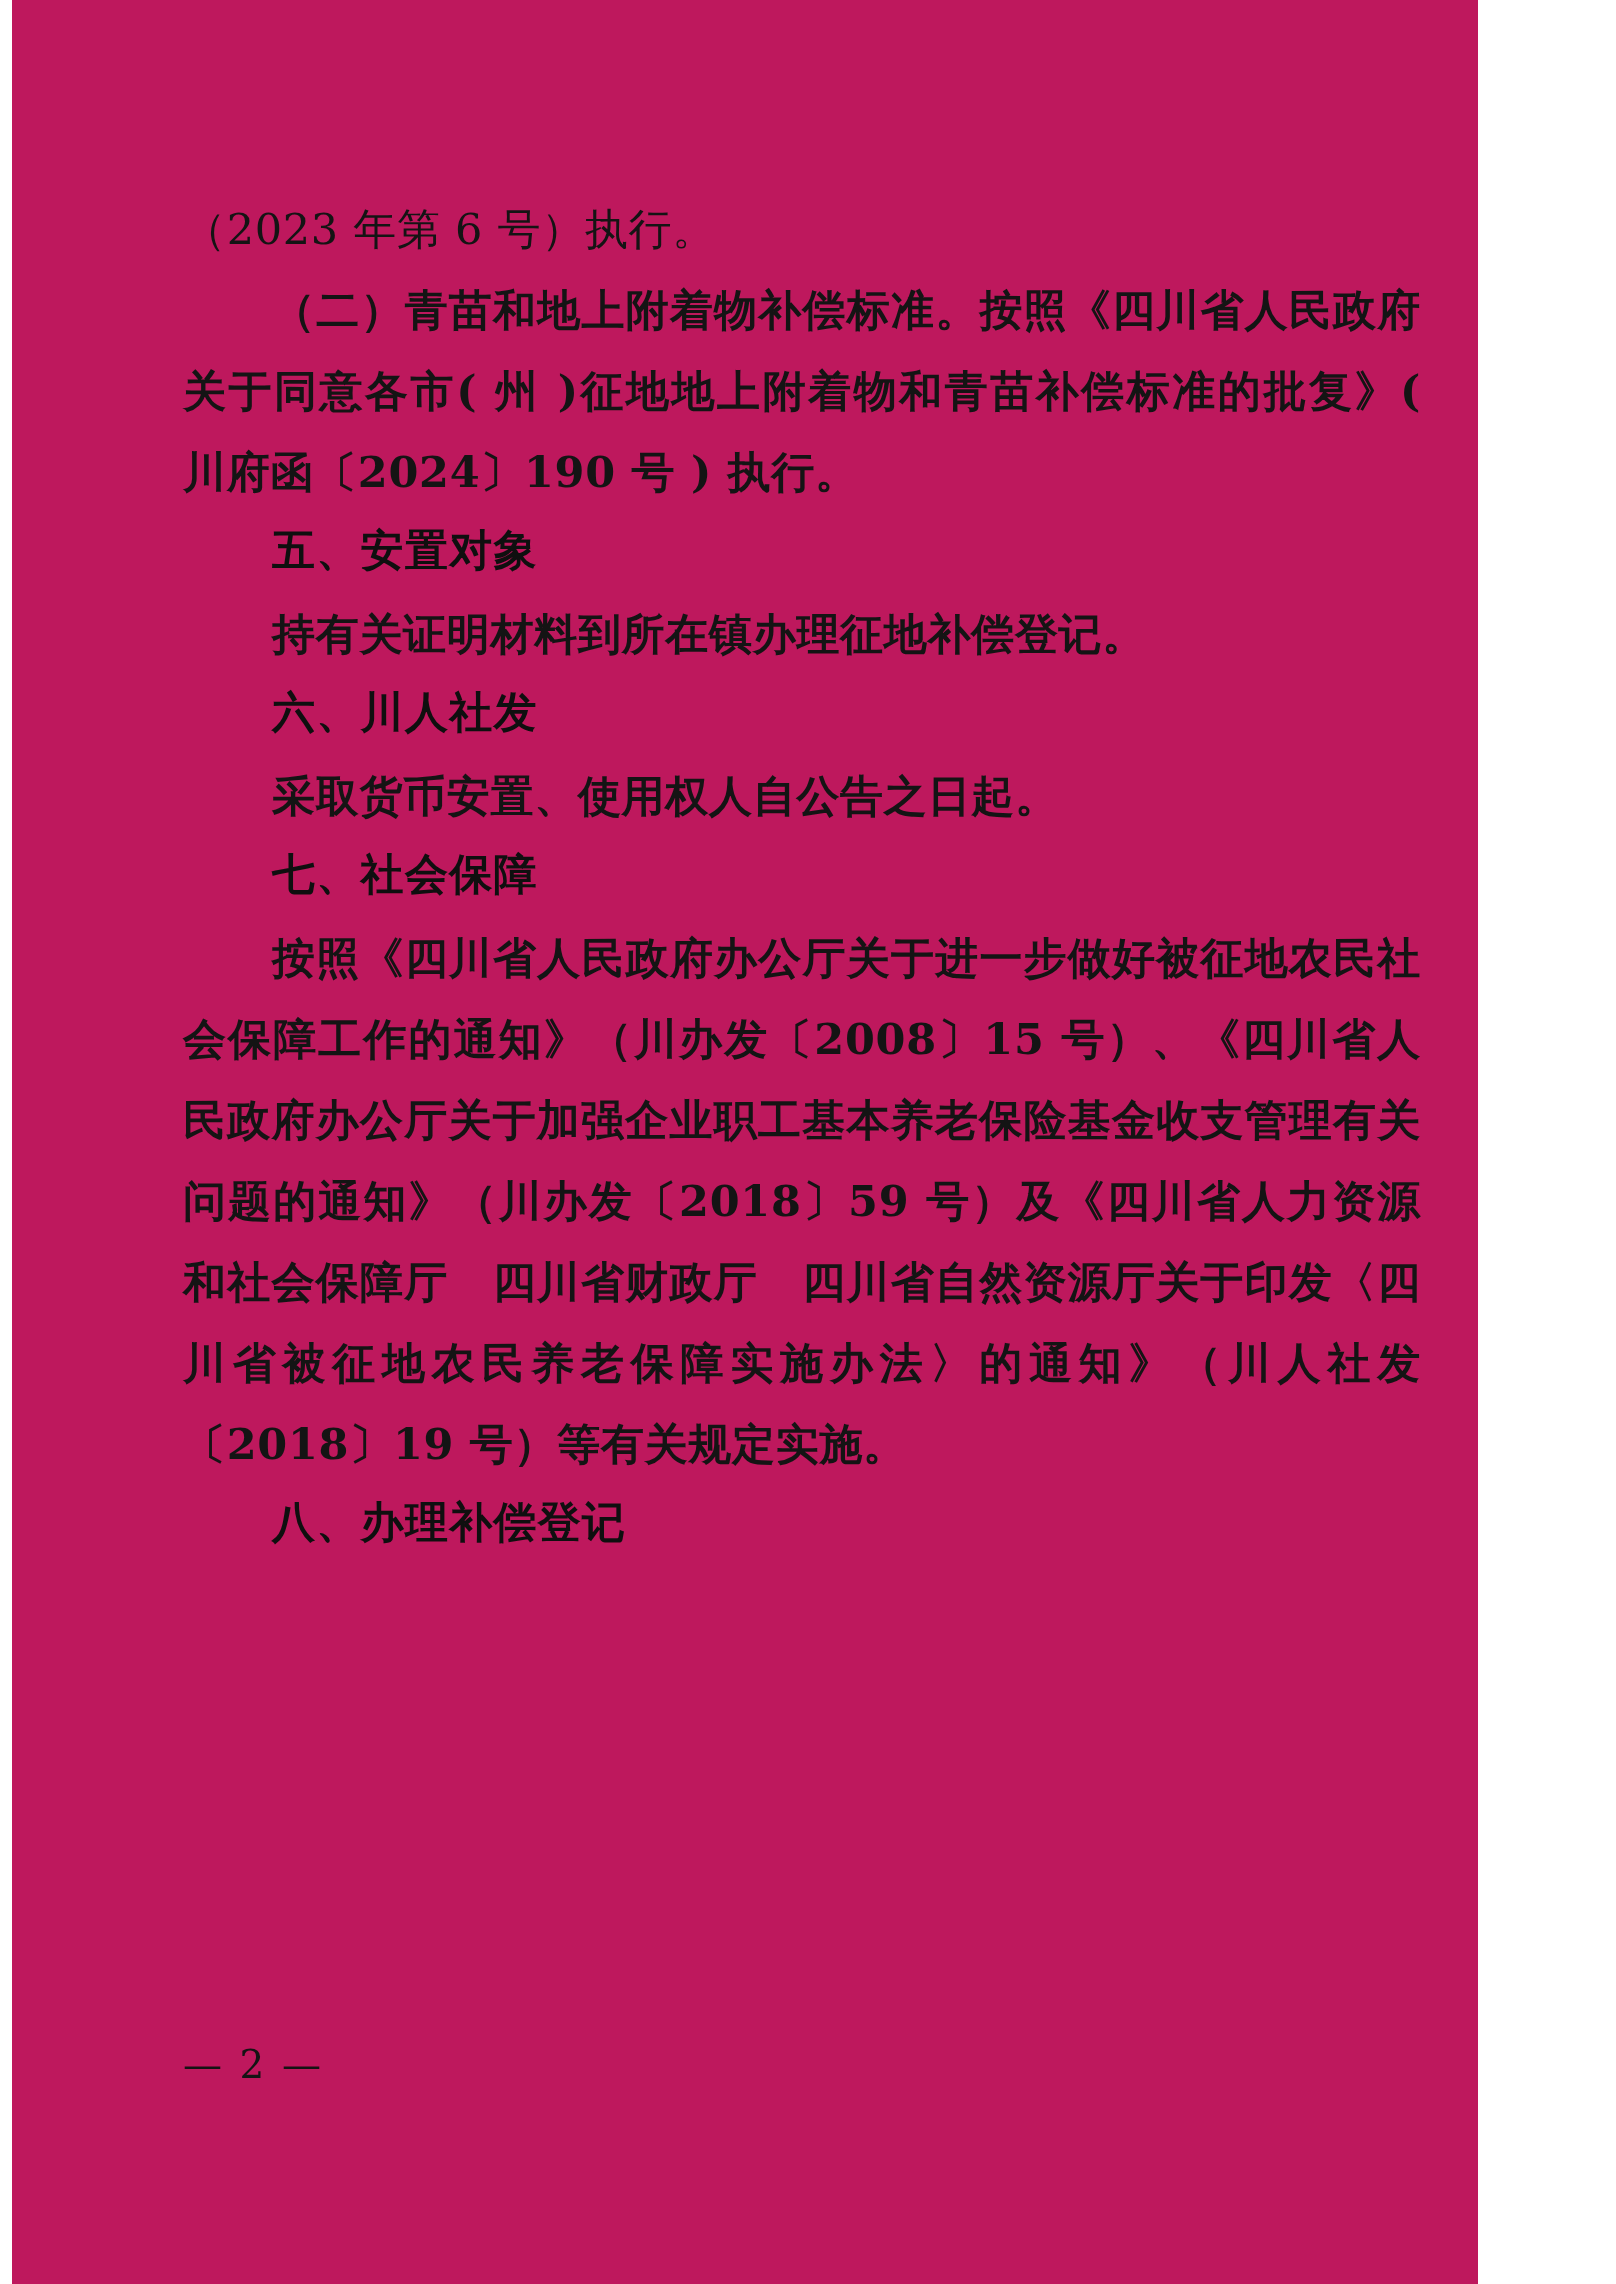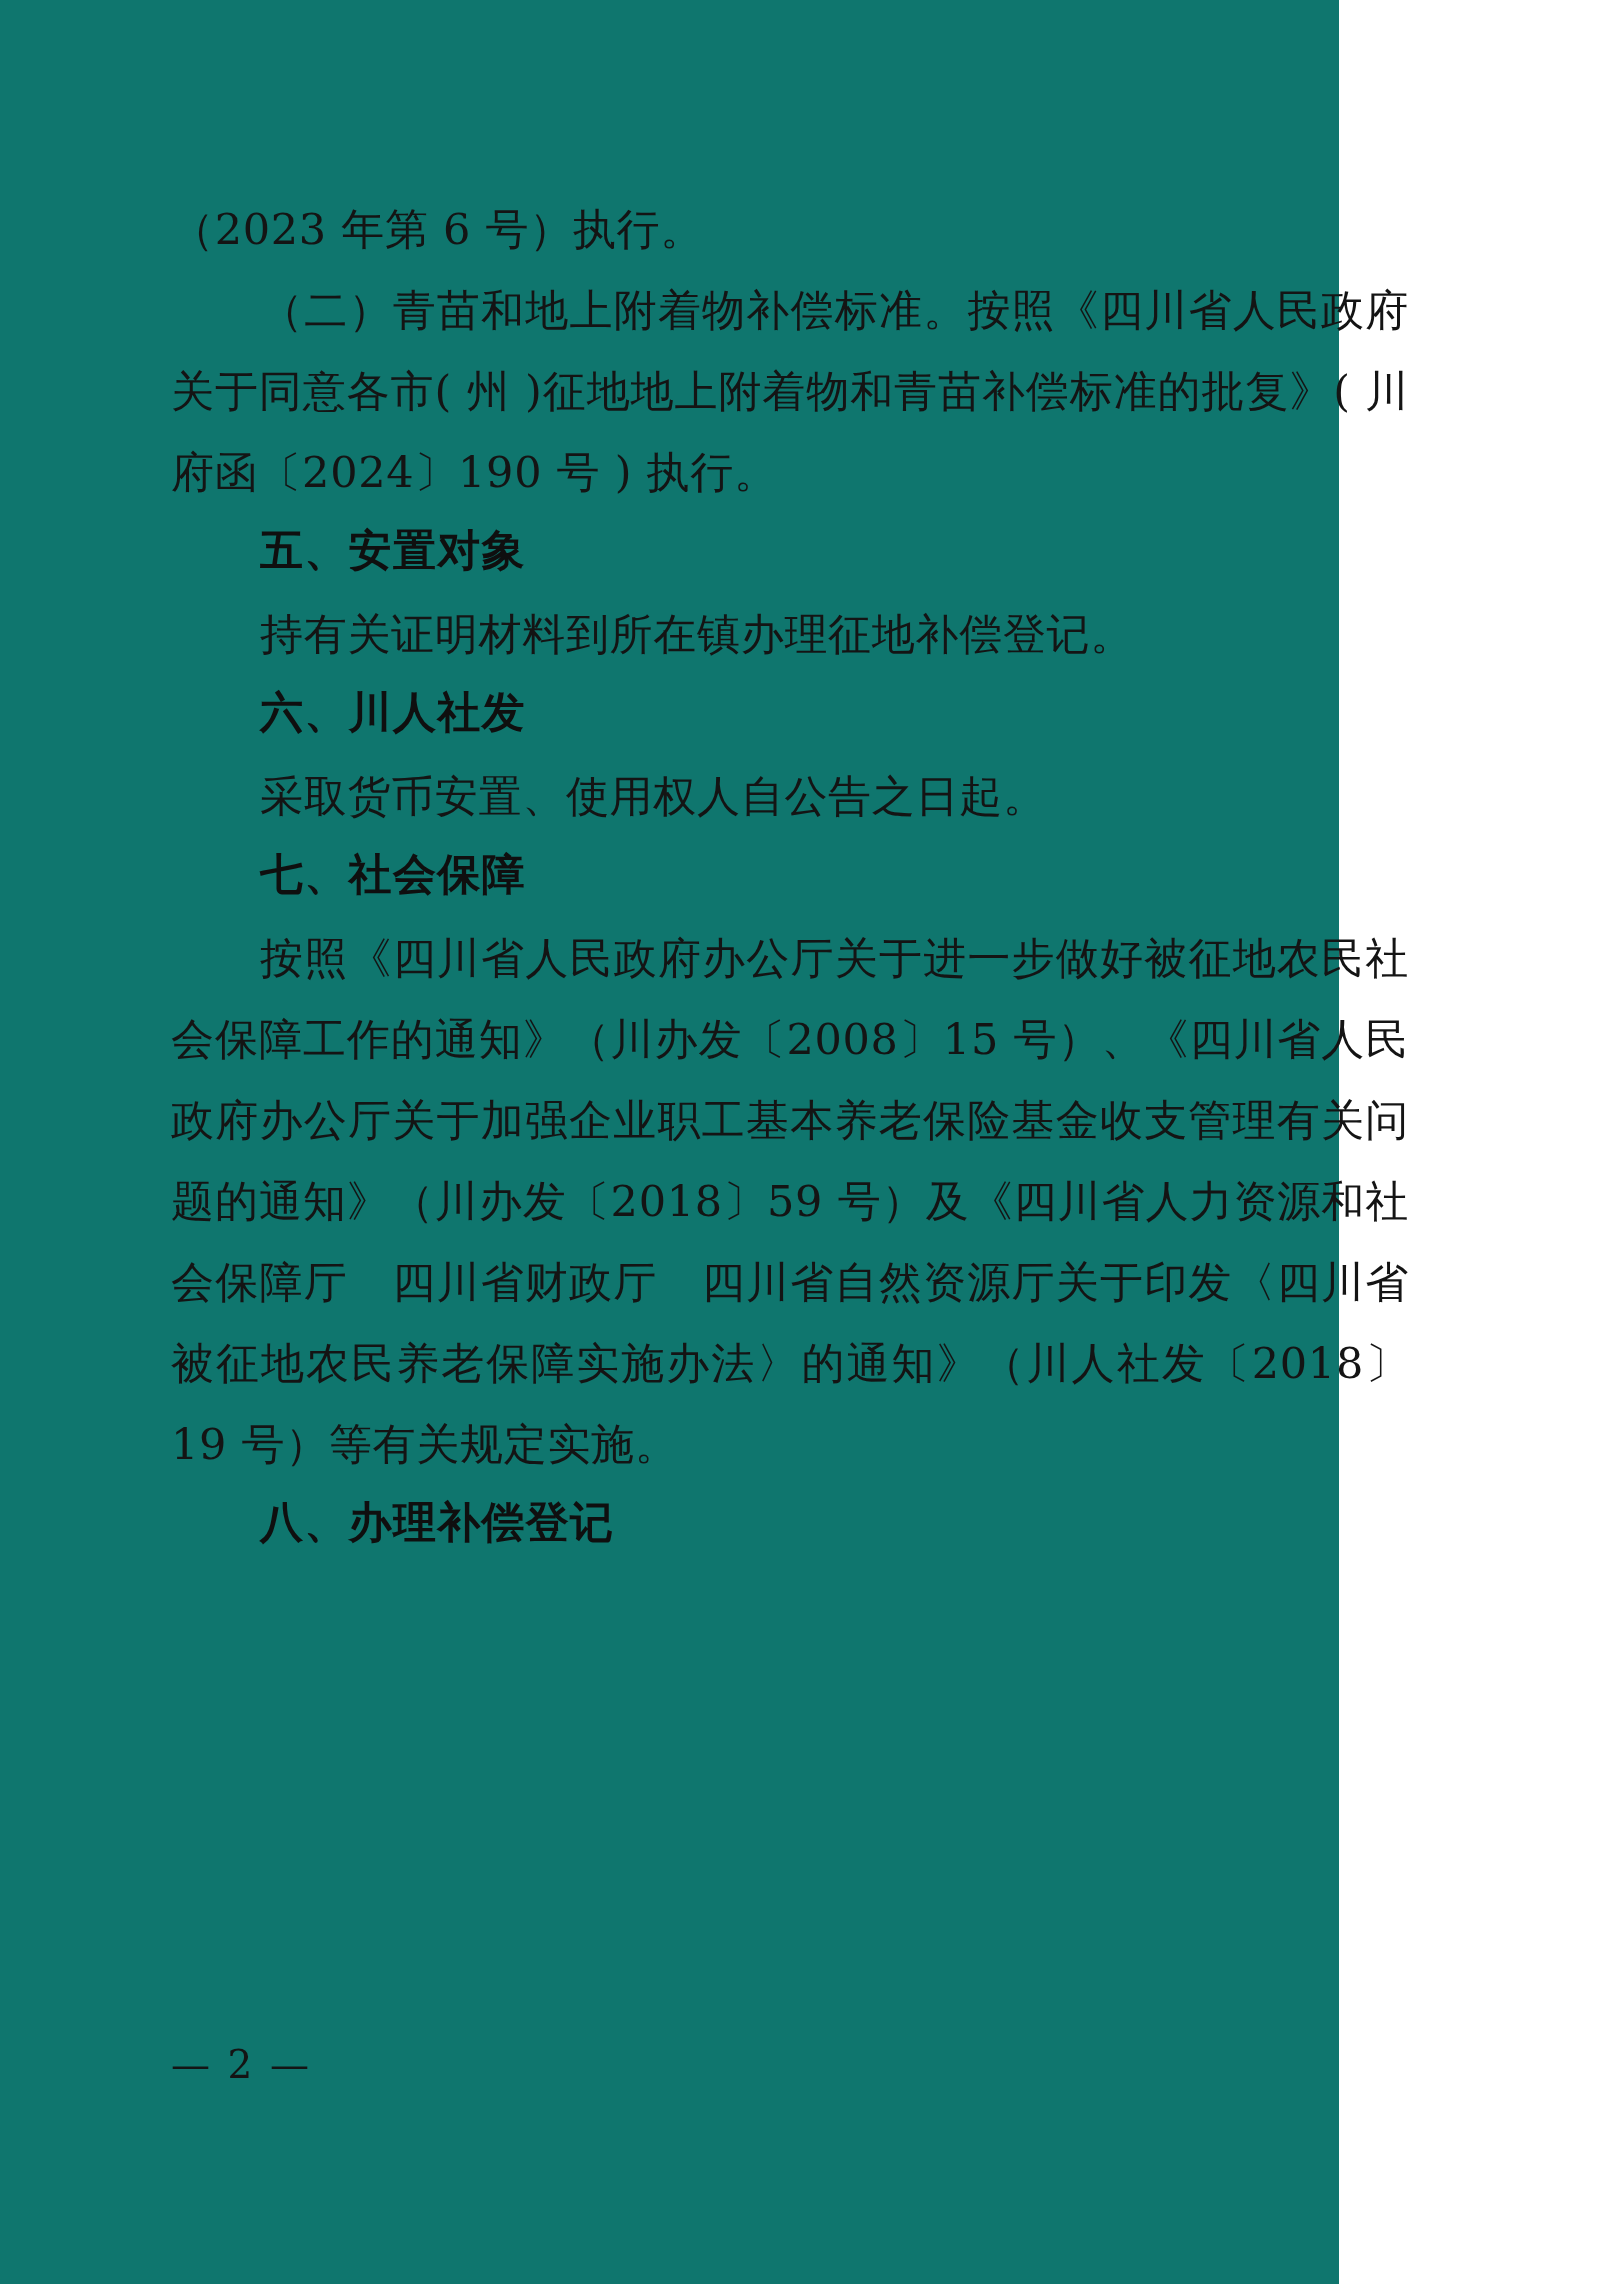--- a/index.html
+++ b/index.html
@@ -10,43 +10,44 @@
   body {
     width: 1617px;
     height: 2284px;
     position: relative;
     font-family: "DejaVu Serif", serif;
     color: #1a1a1a;
     overflow: hidden;
   }
   .page {
     position: absolute;
-    left: 0;
+    left: 12px;
     top: 0;
-    width: 1339px;
+    width: 1466px;
     height: 2284px;
-    background: #0f766e;
+    background: #be185d;
   }
   .content {
     position: absolute;
     left: 171px;
     top: 189px;
     width: 1238px;
   }
   .para {
     font-size: 43px;
     line-height: 81px;
     letter-spacing: 0.7px;
     text-align: justify;
     margin: 0 0 0 0;
     font-family: "DejaVu Serif", serif;
     color: #141414;
   }
   .indent2 {
     text-indent: 89px;
+    font-weight: bold;
   }
   .heading {
     font-size: 43px;
     line-height: 81px;
     font-weight: bold;
     text-indent: 89px;
     margin: 0;
     font-family: Liberation Mono, monospace;
     color: #0f0f0f;
     letter-spacing: 1.3px;

